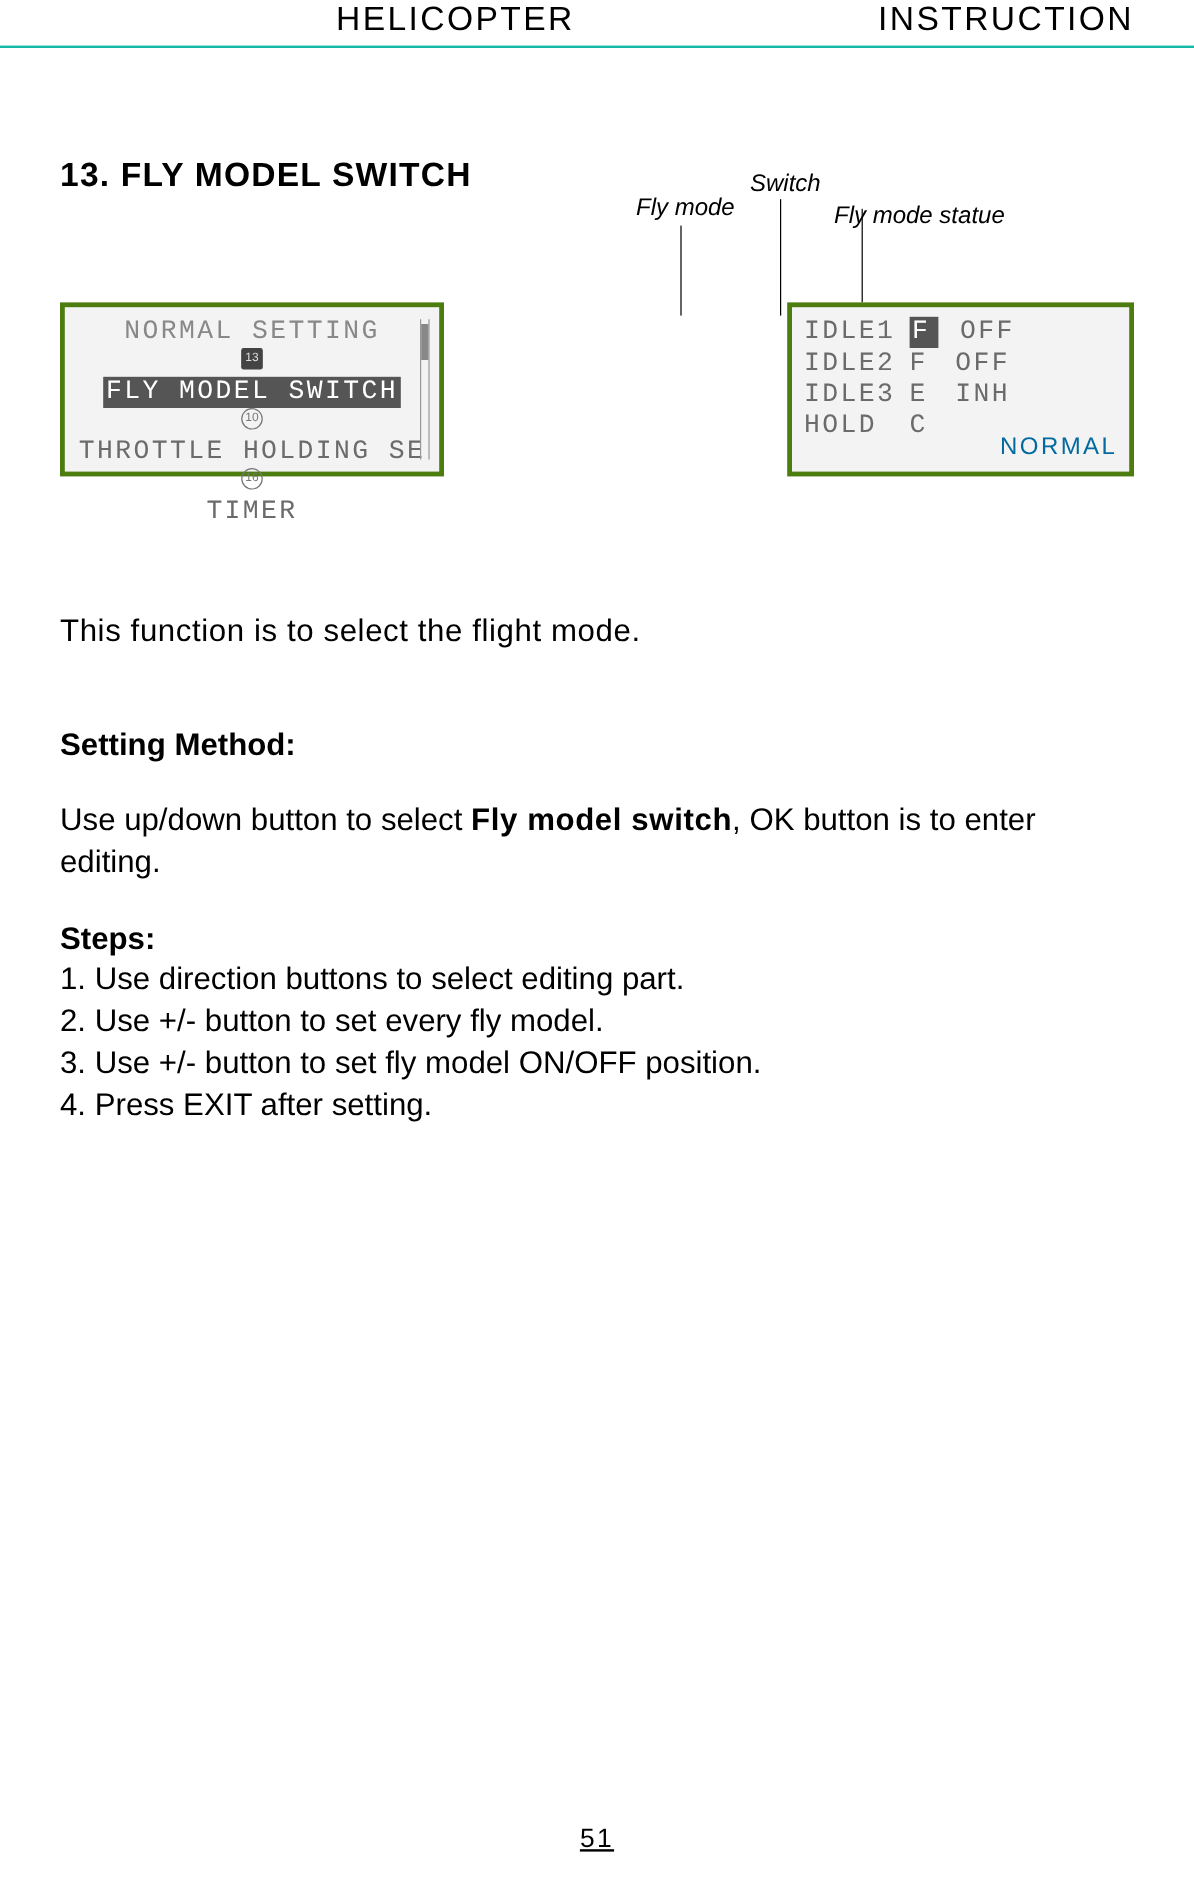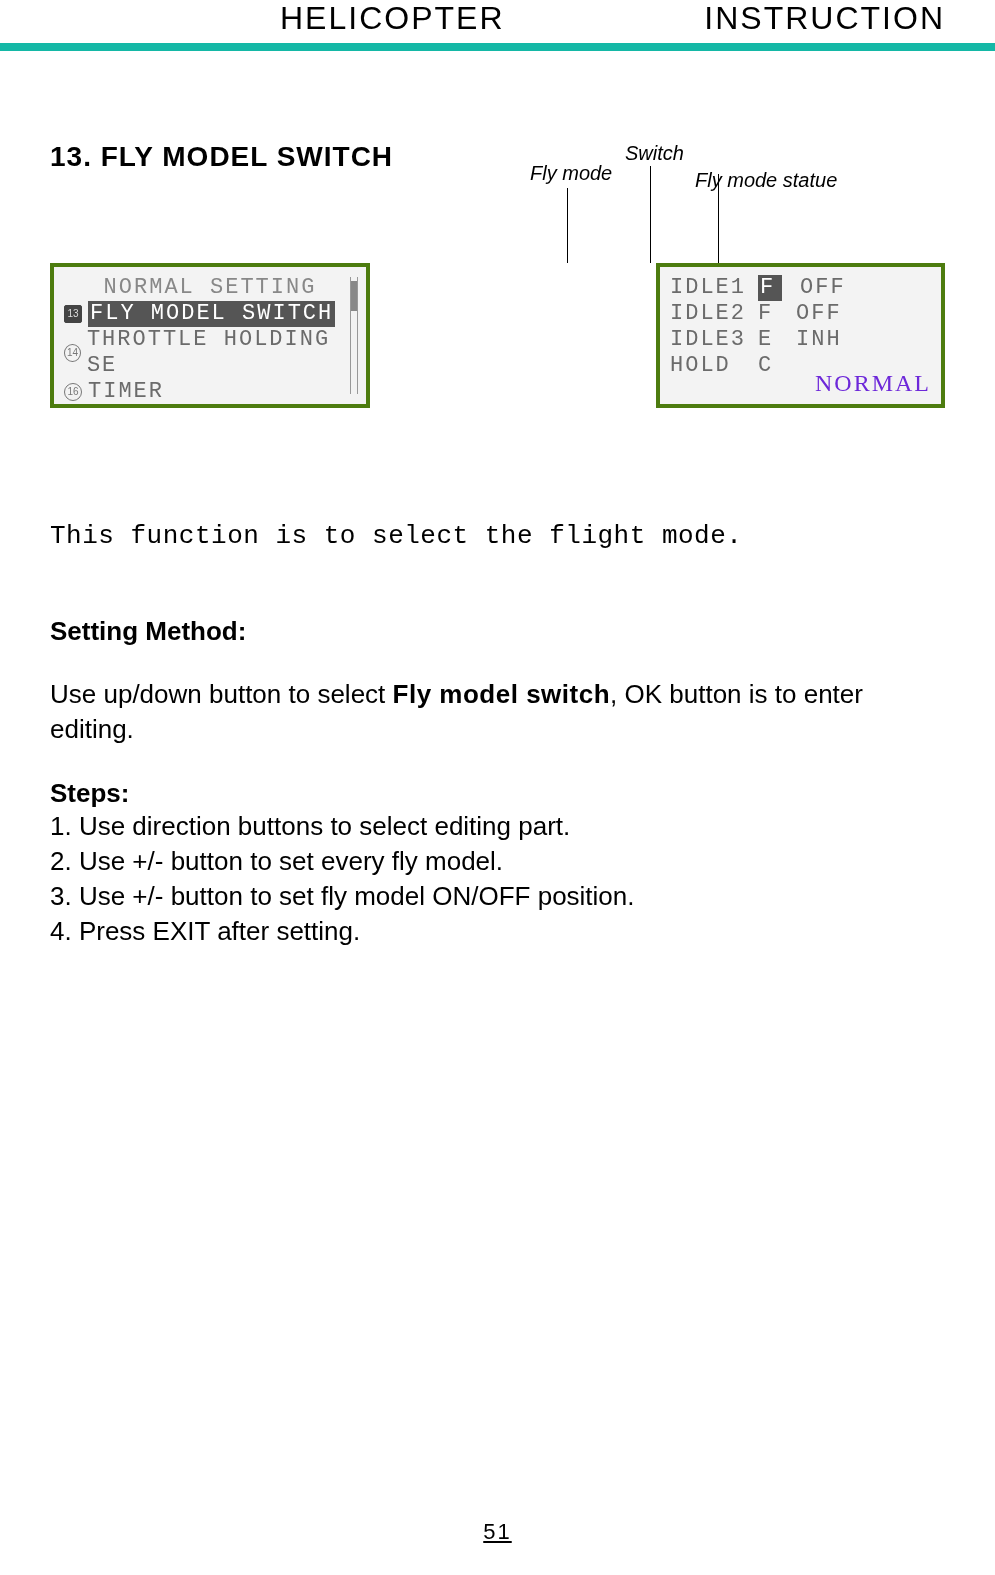--- a/index.html
+++ b/index.html
@@ -10,26 +10,26 @@
     color:#000;
   }
   .page{
     box-sizing:border-box;
     width:995px;
     height:1575px;
     padding:0 50px;
     position:relative;
   }
   .hdr{
-    border-bottom:8px solid #14b8a6;
+    border-bottom:2px solid #14b8a6;
     padding:0 50px 6px 50px;
     margin:0 -50px 0 -50px;
     display:flex;
     justify-content:space-between;
-    font-size:32px;
+    font-size:28px;
     letter-spacing:2px;
   }
   .hdr span:first-child{margin-left:230px;}
   .section-title{
     font-weight:bold;
     font-size:28px;
     letter-spacing:1px;
     margin-top:90px;
   }
   .labels{
@@ -59,21 +59,21 @@
   }
   .lcd-left{width:320px;height:145px;}
   .lcd-right{width:289px;height:145px;margin-left:auto;}
   .lcd-font{
     font-family:"Courier New",monospace;
     font-size:22px;
     color:#6b6b6b;
     letter-spacing:2px;
     line-height:26px;
   }
-  .menu-line{display:flex;align-items:center;gap:6px;}
+  .menu-line{display:flex;align-items:center;gap:6px;flex-direction:column;}
   .bullet{
     display:inline-flex;
     align-items:center;justify-content:center;
     width:16px;height:16px;
     border:1.5px solid #777;border-radius:50%;
     font-size:10px;color:#777;
     font-family:Arial,sans-serif;
     letter-spacing:0;
   }
   .bullet-filled{
@@ -90,29 +90,28 @@
   }
   .scroll-thumb{position:absolute;left:0;right:0;top:4px;height:30px;background:#888;}
   .lcd-left{position:relative;}
   .row{display:flex;gap:18px;}
   .col-mode{width:70px;}
   .col-sw{width:20px;}
   .col-stat{width:50px;}
   .inv{background:#555;color:#fff;padding:0 2px;}
   .bottom-right{
     position:absolute;right:10px;bottom:8px;
-    font-family:Liberation Serif, serif;font-size:24px;color:#6d28d9;letter-spacing:2px;
+    font-family:Liberation Sans, sans-serif;font-size:20px;color:#0369a1;letter-spacing:2px;
   }
   .lcd-right{position:relative;}
   .body-text{
     font-size:26px;
     letter-spacing:0.5px;
     margin-top:110px;
     line-height:1.4;
-    font-family:Liberation Mono, monospace;
   }
   .subhead{
     font-weight:bold;
     font-size:26px;
     margin-top:62px;
   }
   .para{
     font-size:26px;
     margin-top:30px;
     line-height:1.35;
@@ -159,21 +158,21 @@
   </div>
 
   <div class="screens">
     <div class="lcd-wrap lcd-left lcd-font">
       <div style="text-align:center;color:#888;">NORMAL SETTING</div>
       <div class="menu-line">
         <span class="bullet bullet-filled">13</span>
         <span class="sel">FLY MODEL SWITCH</span>
       </div>
       <div class="menu-line">
-        <span class="bullet">14</span>
+        <span class="bullet">10</span>
         <span>THROTTLE HOLDING SE</span>
       </div>
       <div class="menu-line">
         <span class="bullet">16</span>
         <span>TIMER</span>
       </div>
       <div class="scrollbar">
         <div class="scroll-thumb"></div>
       </div>
     </div>

